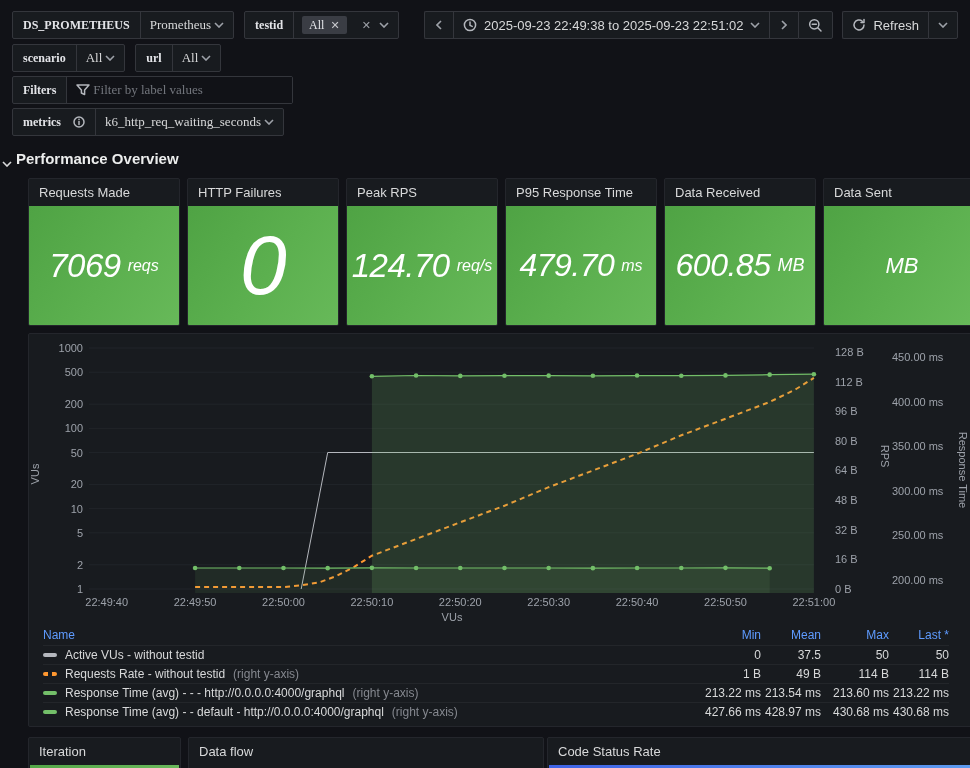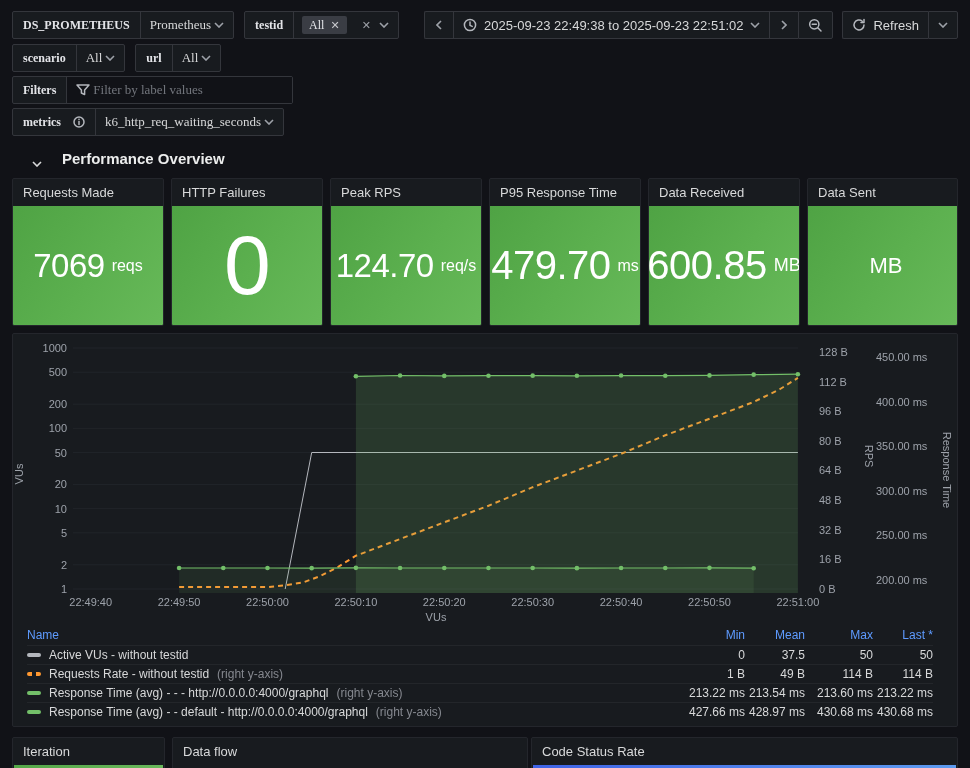--- a/index.html
+++ b/index.html
@@ -22,29 +22,29 @@
   .joined > .tb-btn { border-right-width:0; }
   .joined > .tb-btn:last-child { border-right-width:1px; }
   .joined { display:flex; }
   .ico { display:inline-flex; align-items:center; justify-content:center; }
   .ico svg { display:block; }
   .stroke { fill:none; stroke:#b4b7bd; stroke-width:1.5; stroke-linecap:round; stroke-linejoin:round; }
   .placeholder-input { background:transparent; border:0; outline:none; color:#d8d9da; font-size:13px; width:190px; font-family:inherit; }
   .placeholder-input::placeholder { color:#73767d; }
 
   
-  .section { position:absolute; left:32px; top:150px; display:flex; align-items:flex-end; gap:20px; cursor:pointer; }
+  .section { position:absolute; left:2px; top:150px; display:flex; align-items:flex-end; gap:4px; cursor:pointer; }
   .section h2 { font-size:15px; font-weight:700; color:#eceded; }
 
   
-  .panel { position:absolute; background:#181b1f; border:1px solid #24262c; border-radius:2px; overflow:hidden; }
+  .panel { position:absolute; background:#181b1f; border:1px solid #24262c; border-radius:2px; overflow:hidden;margin-left:16px; }
   .panel-title { height:27px; display:flex; align-items:center; padding:0 10px; font-size:13px; color:#d8d9da; white-space:nowrap; cursor:pointer; }
-  .stat-body { position:absolute; left:0; right:0; top:27px; bottom:0; display:flex; align-items:center; justify-content:center; background:linear-gradient(125deg,#4fa344 0%,#5cb04f 55%,#67b959 100%); color:#fff; }
+  .stat-body { position:absolute; left:0; right:0; top:27px; bottom:0; display:flex; align-items:center; justify-content:center; background:linear-gradient(125deg,#4fa344 0%,#5cb04f 55%,#67b959 100%); color:#fff;font-style:italic; }
   .stat-val { font-weight:500; letter-spacing:-0.5px; }
-  .v34{font-size:33px;} .v36{font-size:40px;} .v46{font-size:45px;} .v84{font-size:84px; font-weight:400;}
+  .v34{font-size:33px;} .v36{font-size:32px;} .v46{font-size:45px;} .v84{font-size:84px; font-weight:400;}
   .stat-unit { font-weight:500; margin-left:7px; }
   .u16{font-size:16px;} .u18{font-size:18px;} .u22{font-size:22px;}
 
   
   #chart-panel { left:12px; top:333px; width:946px; height:394px; }
   #chartsvg { position:absolute; left:0; top:0; }
   #chartsvg text.tick { fill:#9da2aa; font-size:11px; font-family:"Liberation Sans","DejaVu Sans",sans-serif; }
   #chartsvg text.axis-title { fill:#9da2aa; font-size:11px; font-family:"Liberation Sans","DejaVu Sans",sans-serif; }
 
   .legend { position:absolute; left:0; right:6px; top:290px; padding:0 18px 0 14px; font-size:12px; }

